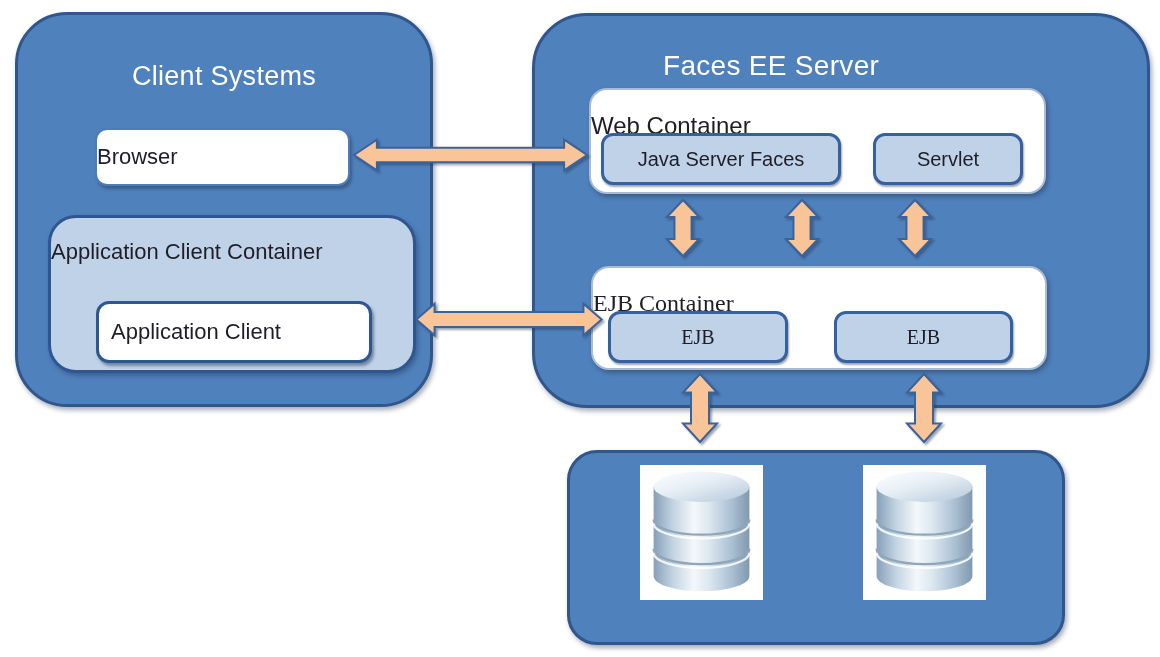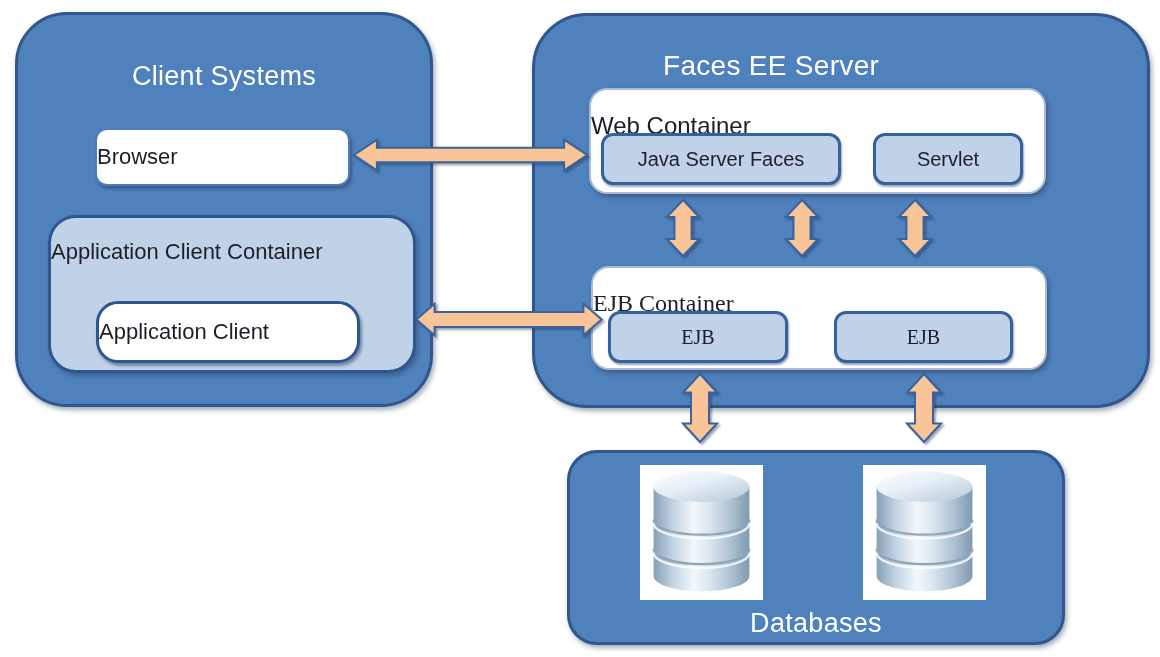--- a/index.html
+++ b/index.html
@@ -25,22 +25,22 @@
   .jee-title{top:34px;left:128px;width:auto;font-size:28px;}
   .db-title{top:155px;font-size:27px;}
 
   
   .white-box{
     position:absolute;background:#fff;display:flex;align-items:center;justify-content:flex-start;
     color:var(--dark-text);box-shadow:2px 3px 3px rgba(40,60,90,.5);
   }
   .browser{left:77px;top:113px;width:251px;height:54px;border-radius:12px;
     border:2px solid #4E7CB8;font-size:22px;}
-  .app-client{left:45px;top:83px;width:258px;height:56px;border-radius:22px;
-    border:3px solid #2E5690;font-size:22px;}
+  .app-client{left:45px;top:83px;width:258px;height:56px;border-radius:13px;
+    border:3px solid #2E5690;font-size:22px;padding-left:12px;}
 
   
   .acc{
     position:absolute;left:30px;top:200px;width:362px;height:152px;border-radius:28px;
     background:var(--light-blue);border:3px solid #2E5690;
     box-shadow:2px 3px 4px rgba(40,60,90,.45);color:var(--dark-text);
   }
   .acc-title{position:absolute;top:21px;width:100%;text-align:left;font-size:22px;}
 
   
@@ -156,21 +156,20 @@
     <div class="db-tile db-tile-2">
       <svg viewBox="0 0 110 124">
         <path d="M11 20 L11 102 A44 14 0 0 0 99 102 L99 20 Z" fill="url(#cylBody)"></path>
         <path d="M11 50 A44 14 0 0 0 99 50" fill="none" stroke="#8FA5B8" stroke-width="2"></path>
         <path d="M11 53.5 A44 14 0 0 0 99 53.5" fill="none" stroke="rgba(255,255,255,.85)" stroke-width="2"></path>
         <path d="M11 77 A44 14 0 0 0 99 77" fill="none" stroke="#8FA5B8" stroke-width="2"></path>
         <path d="M11 80.5 A44 14 0 0 0 99 80.5" fill="none" stroke="rgba(255,255,255,.85)" stroke-width="2"></path>
         <ellipse cx="55" cy="20" rx="44" ry="14" fill="url(#cylTop)"></ellipse>
       </svg>
     </div>
-    <div class="big-title db-title">Databases</div>
   </div>
 
   <div class="arrow arrow-h1">
     <svg viewBox="0 0 240 40" preserveAspectRatio="none">
       <polygon points="3,20 26,3 26,12 214,12 214,3 237,20 214,37 214,28 26,28 26,37"></polygon>
     </svg>
   </div>
   <div class="arrow arrow-h2">
     <svg viewBox="0 0 240 40" preserveAspectRatio="none">
       <polygon points="3,20 26,3 26,12 214,12 214,3 237,20 214,37 214,28 26,28 26,37"></polygon>

